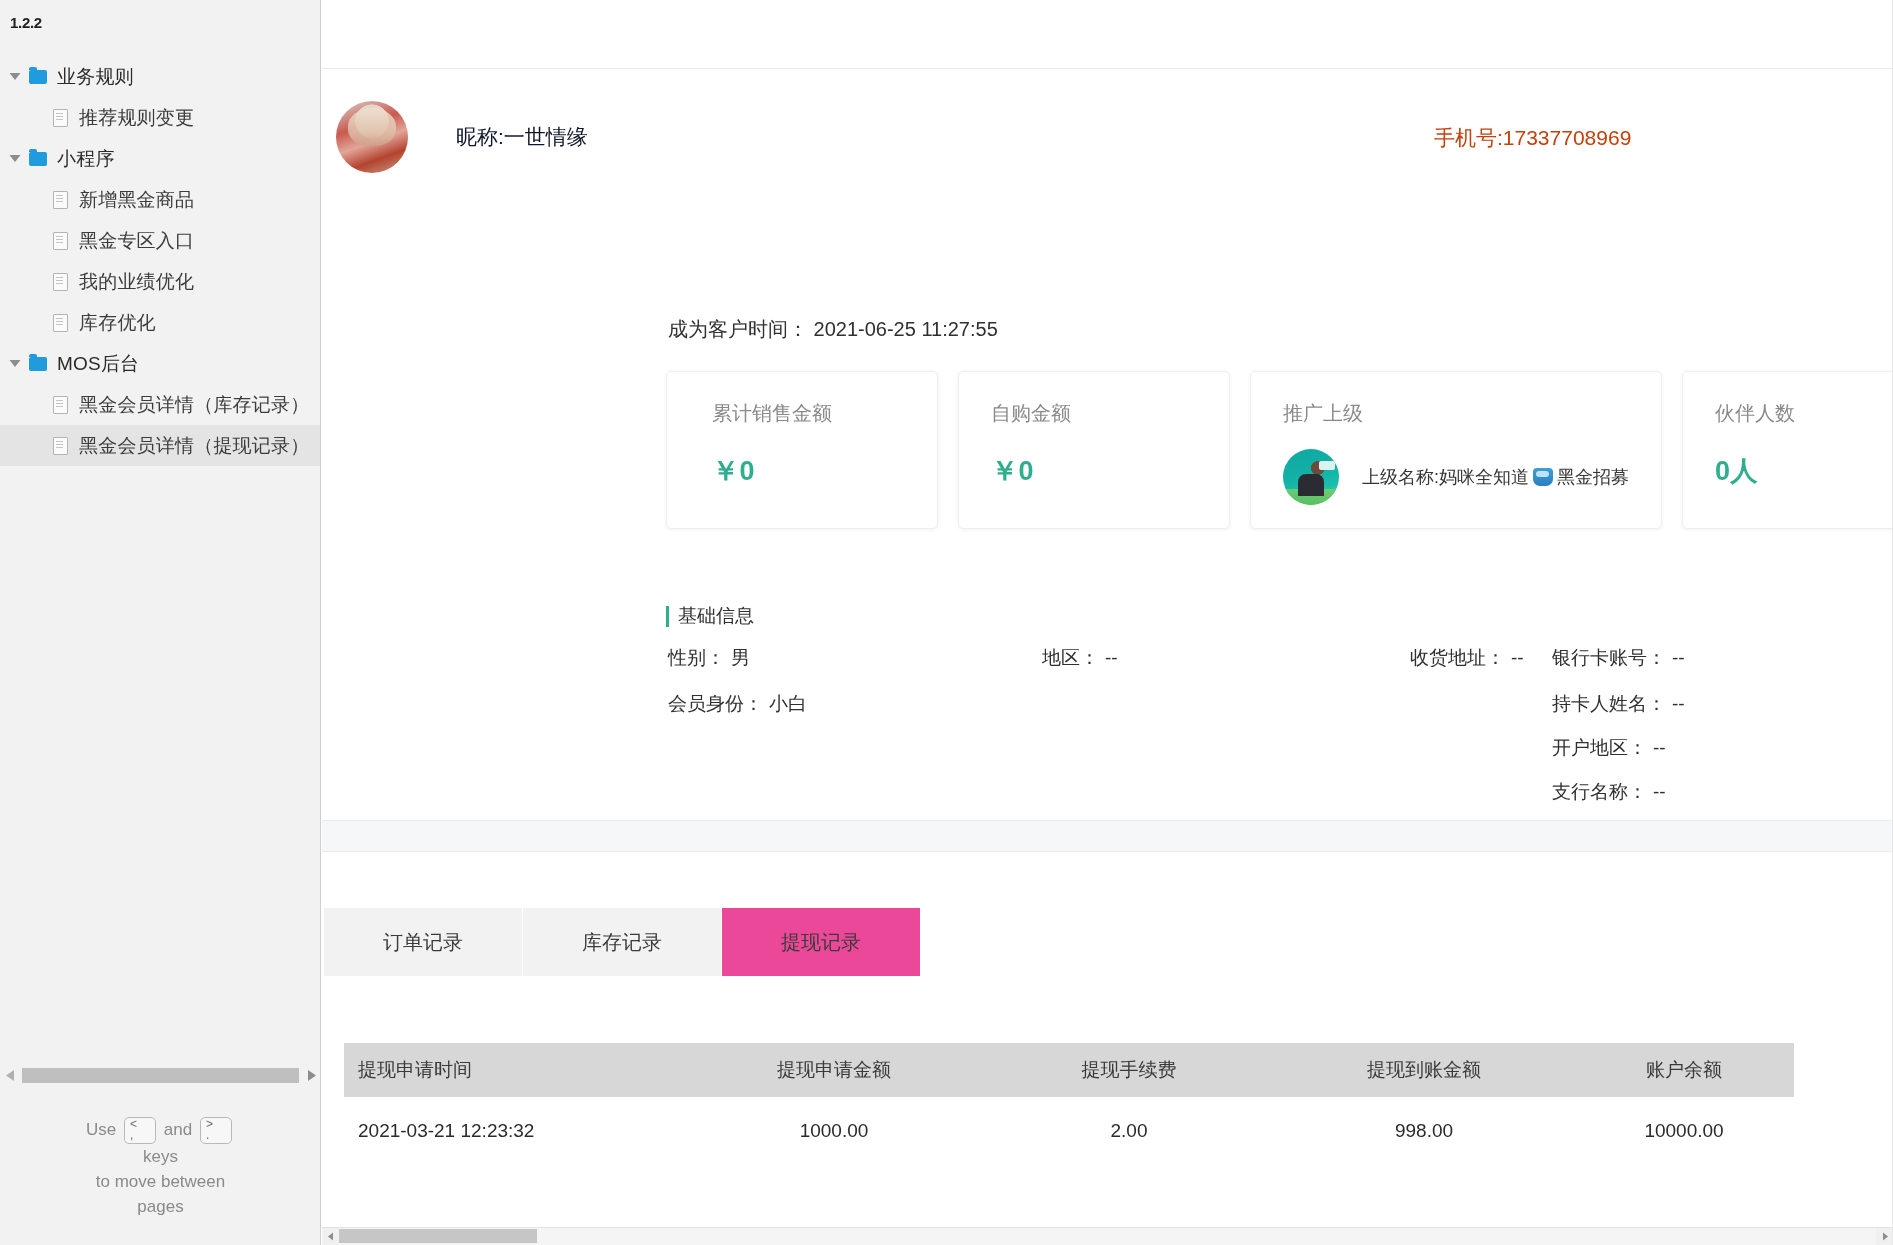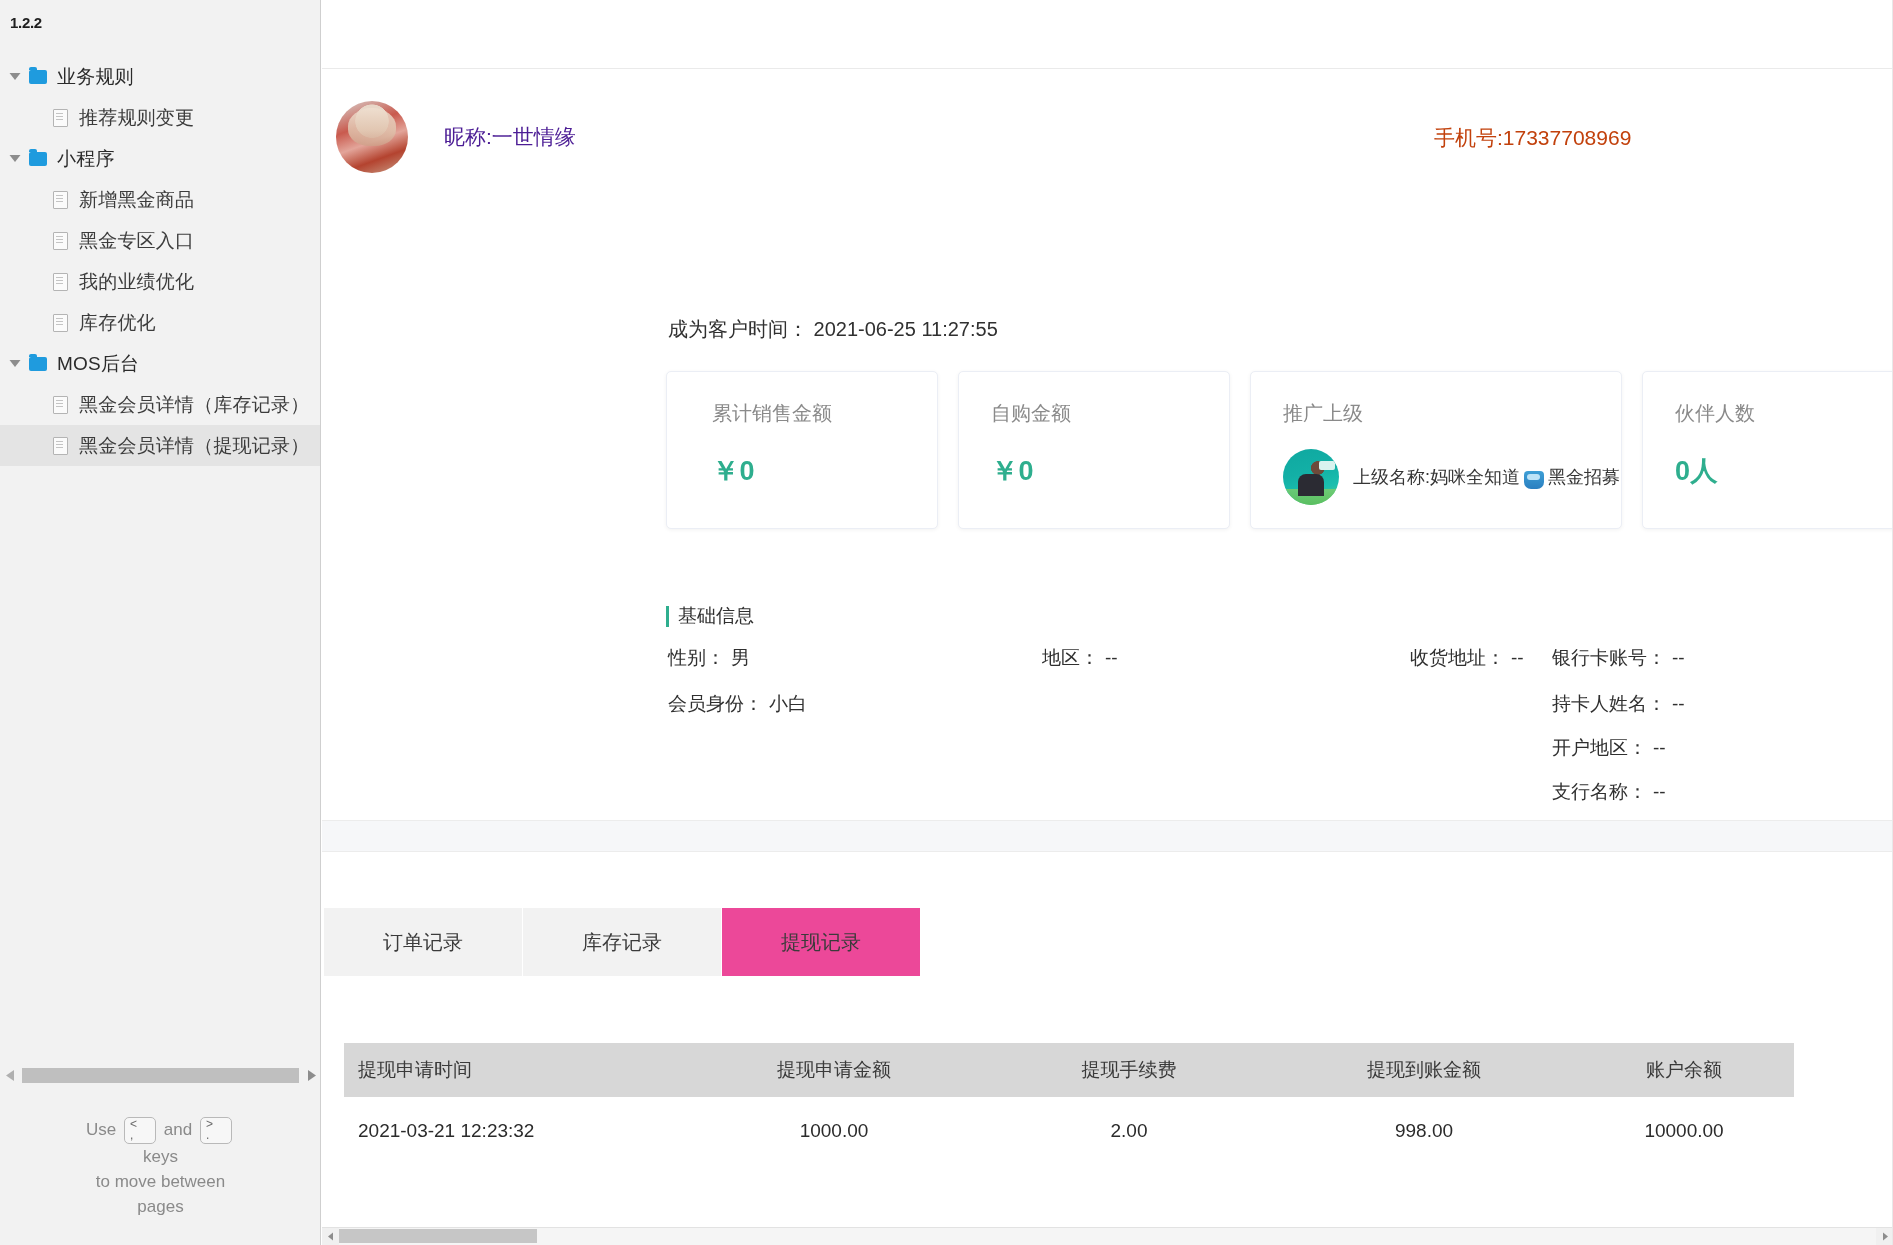--- a/index.html
+++ b/index.html
@@ -204,23 +204,23 @@
   .avatar:after {
     content: "";
     position: absolute;
     left: 16%; top: 10%;
     width: 68%; height: 52%;
     border-radius: 50% 50% 45% 45%;
     background: linear-gradient(180deg,#efdfd0 0%, #e0c3ad 60%, #cf9f88 100%);
     opacity: 0.85;
   }
   .nick {
-    margin-left: 36px;
+    margin-left: 48px;
     font-size: 21px;
-    color: #4c1d95;
+    color: #0f172a;
     white-space: nowrap;
   }
   .phone {
     position: absolute;
     left: 1112px; top: 55px;
     font-size: 21px;
     color: #c2410c;
     white-space: nowrap;
   }
   .customer-time {
@@ -242,21 +242,21 @@
     background: #ffffff;
     border: 1px solid #ebeef5;
     border-radius: 5px;
     box-shadow: 0 1px 4px rgba(0,0,0,0.055);
     box-sizing: border-box;
     height: 158px;
     padding: 28px 0 0 32px;
   }
   .card.w1 { width: 272px; padding-left: 45px; }
   .card.w2 { width: 272px; }
-  .card.w3 { width: 372px; }
+  .card.w3 { width: 412px; }
   .card.w4 { width: 272px; }
   .card-title {
     font-size: 20px;
     color: #8a8a8a;
     margin-bottom: 26px;
   }
   .card-value {
     font-size: 27px;
     font-weight: bold;
     color: #2eae8e;
@@ -291,26 +291,26 @@
     background: #2b2b33;
     border-radius: 8px 8px 0 0;
   }
   .parent-avatar .base {
     position: absolute;
     left: 0; bottom: 0;
     width: 100%; height: 28%;
     background: linear-gradient(180deg, rgba(120,205,110,0.85), rgba(90,190,95,0.95));
   }
   .parent-name {
-    margin-left: 14px;
+    margin-left: 23px;
     font-size: 18px;
     color: #353535;
     white-space: nowrap;
     display: flex;
-    align-items: flex-end;
+    align-items: center;
   }
   .emoji-blue {
     display: inline-block;
     width: 20px; height: 18px;
     margin: 0 4px;
     border-radius: 4px 4px 7px 7px;
     background: linear-gradient(180deg,#3e9fd6 0%, #2a7fc0 100%);
     position: relative;
     vertical-align: middle;
   }

